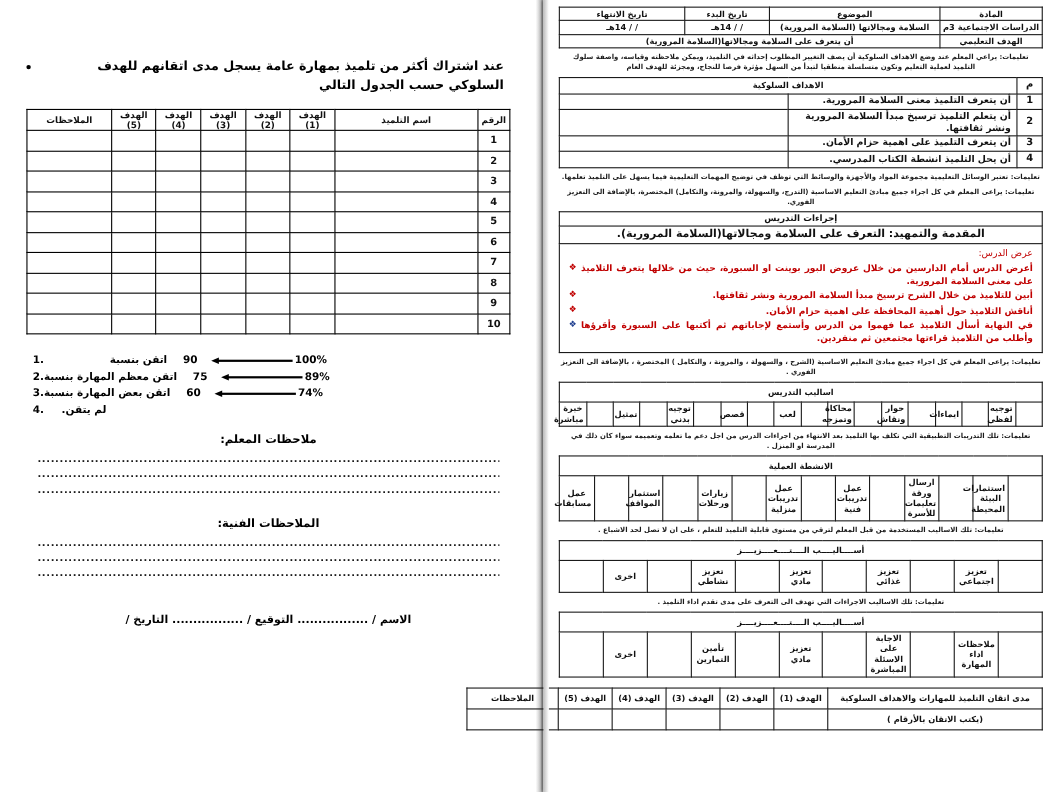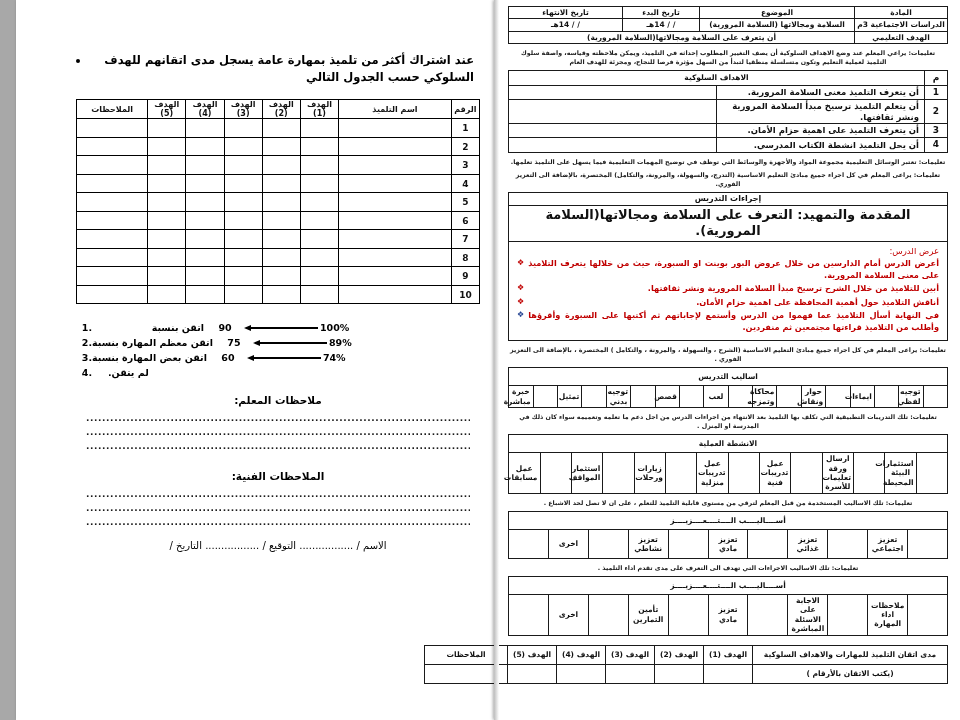--- a/index.html
+++ b/index.html
@@ -11,21 +11,21 @@
     overflow:hidden;
     direction:rtl;
   }
   .workspace{position:relative;width:960px;height:720px;}
 
   
   .page{
     position:absolute;top:0;background:#ffffff;height:720px;
     box-sizing:border-box;
   }
-  .page-left{ left:16px;   width:492px; box-shadow:1px 0 3px rgba(0,0,0,.35);padding-left:36px; }
+  .page-left{ left:0;   width:492px; box-shadow:1px 0 3px rgba(0,0,0,.35); }
   .page-right{ left:494px; width:466px; box-shadow:-1px 0 3px rgba(0,0,0,.35); }
 
   .page-left:before{
     content:"";position:absolute;top:0;right:0;width:5px;height:720px;
     background:linear-gradient(to left,#bdbdbd,#ffffff);
   }
   .page-right:before{
     content:"";position:absolute;top:0;left:0;width:5px;height:720px;
     background:linear-gradient(to right,#bdbdbd,#ffffff);
   }
@@ -90,21 +90,21 @@
   
   .notes-block{margin-top:16px;padding:0 10px;}
   .notes-title{font-size:10.5px;font-weight:bold;text-align:center;margin-bottom:6px;}
   .dotline{
     font-size:9px;letter-spacing:.6px;color:#1a1a1a;
     white-space:nowrap;overflow:hidden;direction:ltr;
     line-height:1.55;font-weight:bold;
   }
 
   .signature{
-    margin-top:10px;text-align:center;font-size:10px;font-weight:normal;
+    margin-top:28px;text-align:center;font-size:10px;font-weight:bold;
     direction:rtl;
   }
   .signature .sg-dots{letter-spacing:.6px;}
 
   
   .rp-inner{padding:6px 12px 0 14px;}
 
   table.r{border-collapse:collapse;width:100%;table-layout:fixed;}
   table.r td,table.r th{
     border:1px solid #1a1a1a;padding:1px 2px;
@@ -412,21 +412,21 @@
 
 
       <div class="note-line">تعليمات: يراعى المعلم في كل اجراء جميع مبادئ التعليم الاساسية (التدرج، والسهولة، والمرونة، والتكامل) المختصرة، بالإضافة الى التعزيز الفوري.</div>
 
       <table class="r proc">
         <tbody>
             <tr>
           <td class="p-head">إجراءات التدريس</td>
         </tr>
         <tr>
-          <td class="red" style="font-size:13px">المقدمة والتمهيد: التعرف على السلامة ومجالاتها(السلامة المرورية).</td>
+          <td class="red" style="font-size:10px">المقدمة والتمهيد: التعرف على السلامة ومجالاتها(السلامة المرورية).</td>
         </tr>
         <tr>
           <td>
             <div class="lesson-body">
               <div class="lb-title">عرض الدرس:</div>
               <div id="lesson-points">
                     <div class="bl">
                       <span class="mark">❖</span>
                       <span class="btxt">أعرض الدرس أمام الدارسين من خلال عروض البور بوينت او السبورة، حيث من خلالها يتعرف التلاميذ على معنى السلامة المرورية.</span>
                     </div>

